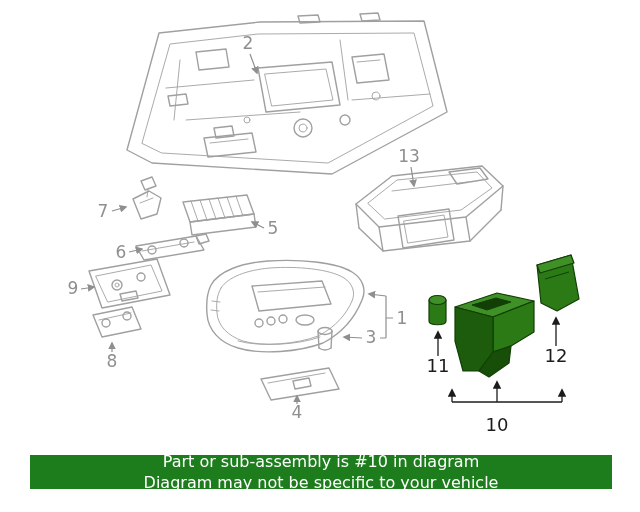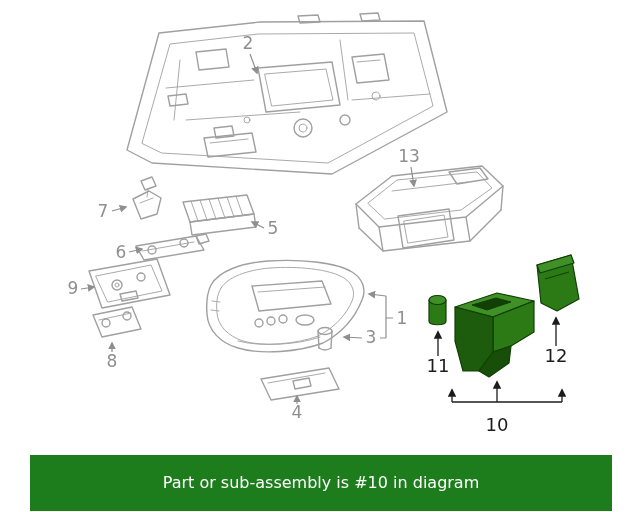--- a/index.html
+++ b/index.html
@@ -32,21 +32,21 @@
   .callout-dark{fill:var(--label_dark);font-size:18px;text-anchor:middle;font-family:"DejaVu Sans", sans-serif;}
   
   .g-top{fill:var(--highlight_light);stroke:var(--highlight_deep);stroke-width:1.2;stroke-linejoin:round;}
   .g-mid{fill:var(--highlight);stroke:var(--highlight_deep);stroke-width:1.2;stroke-linejoin:round;}
   .g-dark{fill:var(--highlight_dark);stroke:var(--highlight_deep);stroke-width:1.2;stroke-linejoin:round;}
   .g-darker{fill:var(--highlight_darker);stroke:var(--highlight_deep);stroke-width:1.2;stroke-linejoin:round;}
   .g-hole{fill:var(--highlight_deep);stroke:var(--highlight_deep);stroke-width:1;stroke-linejoin:round;}
   .g-line{fill:none;stroke:var(--highlight_deep);stroke-width:1;}
   
   .banner{
-    position:absolute;left:30px;top:455px;width:582px;height:56px;
+    position:absolute;left:30px;top:455px;width:582px;height:34px;
     background:var(--banner_bg);color:var(--banner_text);
     display:flex;flex-direction:column;align-items:center;justify-content:center;
     font-size:16px;line-height:1.32;text-align:center;
   }
 </style>
 </head>
 <body>
 
 <div class="stage">
 
@@ -243,15 +243,16 @@
       <text class="callout-dark" x="497" y="431">10</text>
       <path class="ldd" d="M452,402 L562,402"></path>
       <path class="ldd" d="M452,402 L452,390" marker-end="url(#ad)"></path>
       <path class="ldd" d="M562,402 L562,390" marker-end="url(#ad)"></path>
       <path class="ldd" d="M497,402 L497,382" marker-end="url(#ad)"></path>
     </g>
   </svg>
 
   <div class="banner">
     <div>Part or sub-assembly is #10 in diagram</div>
+    <div>Diagram may not be specific to your vehicle</div>
   </div>
 
 </div>
 
 </body></html>

